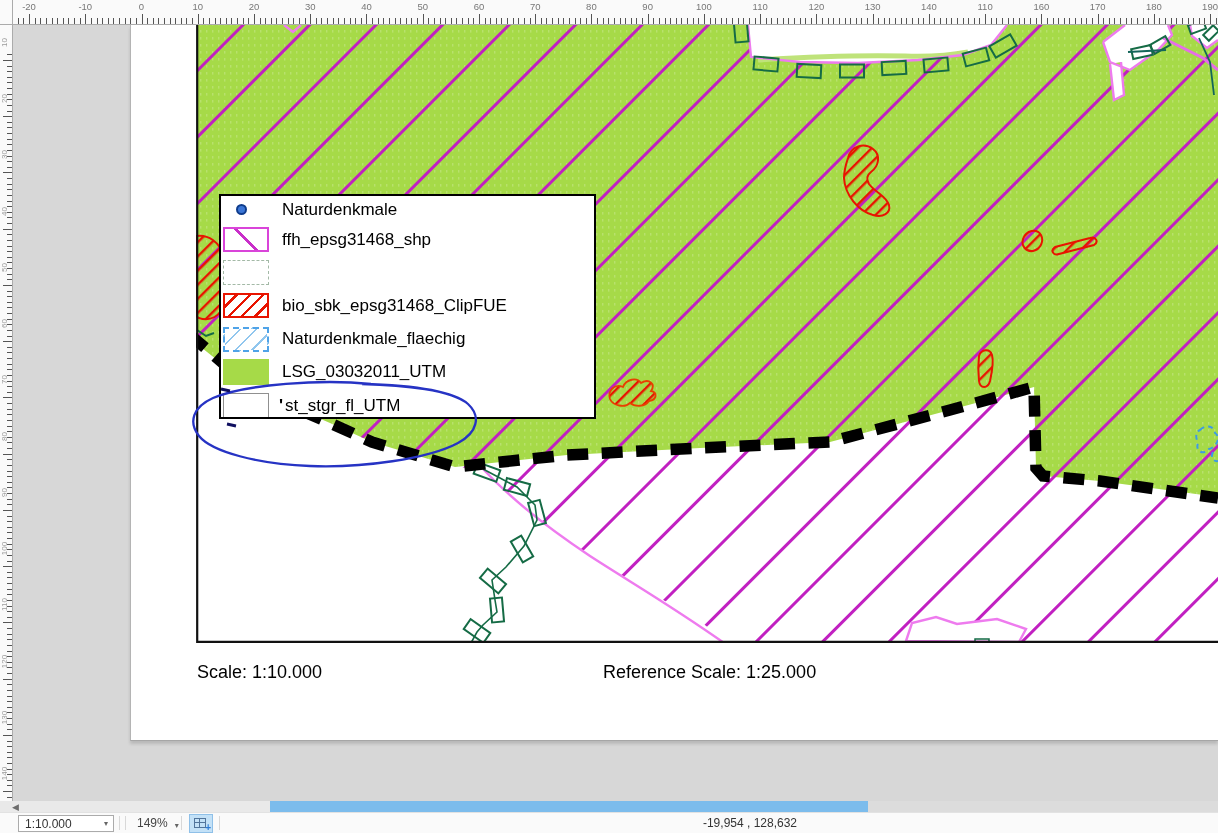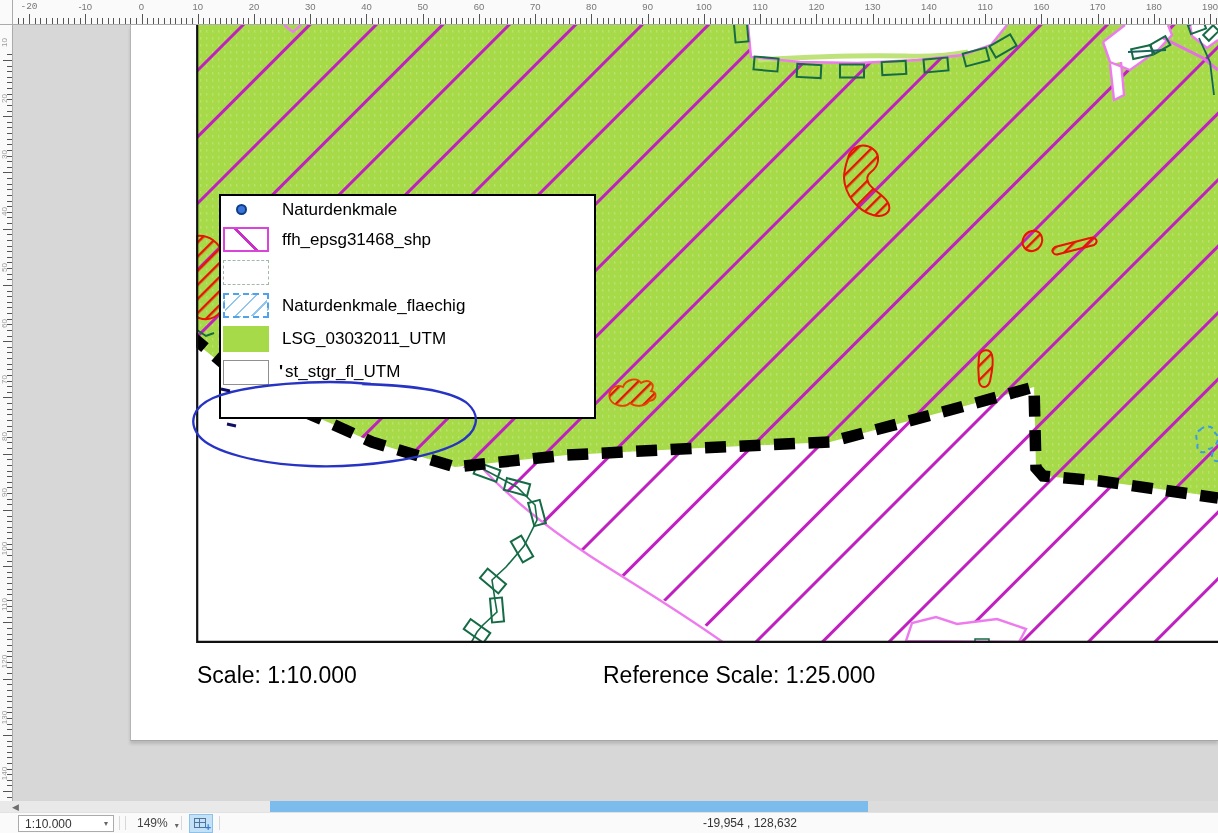--- a/index.html
+++ b/index.html
@@ -39,21 +39,21 @@
   .sw-ffh{border:2px solid #D944D9;
     background-image:linear-gradient(45deg,transparent calc(50% - 1.2px),#C92EC9 calc(50% - 1.2px) calc(50% + 1.2px),transparent calc(50% + 1.2px))}
   .sw-bannwald{border:1px dashed #A3B9A6}
   .sw-bio{border:2px solid #E81400;
     background-image:repeating-linear-gradient(135deg,transparent 0 7px,#E81400 7px 9.4px)}
   .sw-flaechig{border:2px dashed #4FA3E8;
     background-image:repeating-linear-gradient(135deg,transparent 0 10px,#90C6EE 10px 11.6px)}
   .sw-lsg{background:#A6DA48;height:26px}
   .sw-st{border:1px solid #909090}
   
-  .scale-text{top:662px;font-size:23px;color:#000;z-index:5;white-space:nowrap}
+  .scale-text{top:662px;font-size:18px;color:#000;z-index:5;white-space:nowrap}
   
   #hscroll{left:0;top:801px;width:1218px;height:11px;background:#E9E9E9;z-index:40}
   #hscroll .right-track{position:absolute;left:868px;top:0;width:350px;height:11px;background:#DCDCDC}
   #hscroll .thumb{position:absolute;left:270px;top:0;width:598px;height:11px;background:#7CBCEC}
   #hscroll .arrow{position:absolute;left:12px;top:1px;font-size:9px;color:#6d6d6d}
   
   #statusbar{left:0;top:812px;width:1218px;height:21px;background:#FAFAFA;
     border-top:1px solid #E2E2E2;box-sizing:border-box;z-index:40;
     display:flex;align-items:center;font-size:12px;color:#333}
   .combo{position:absolute;left:18px;top:2px;width:96px;height:17px;background:#fff;
@@ -181,20 +181,24 @@
         <span class="dot"></span>
       </div>
       <span class="lg-label">Naturdenkmale</span>
     </div>
     <div class="lg-row">
       <div class="sw sw-ffh"></div>
       <span class="lg-label">ffh_epsg31468_shp</span>
     </div>
     <div class="lg-row">
       <div class="sw sw-bannwald"></div>
+    </div>
+    <div class="lg-row">
+      <div class="sw sw-bio"></div>
+      <span class="lg-label">bio_sbk_epsg31468_ClipFUE</span>
     </div>
     <div class="lg-row">
       <div class="sw sw-flaechig"></div>
       <span class="lg-label">Naturdenkmale_flaechig</span>
     </div>
     <div class="lg-row">
       <div class="sw sw-lsg"></div>
       <span class="lg-label">LSG_03032011_UTM</span>
     </div>
     <div class="lg-row">
@@ -421,21 +425,21 @@
     <div class="htick" style="left: 1152.07px; height: 6px;"></div>
     <div class="htick" style="left: 1157.69px; height: 6px;"></div>
     <div class="htick" style="left: 1163.32px; height: 6px;"></div>
     <div class="htick" style="left: 1168.94px; height: 6px;"></div>
     <div class="htick" style="left: 1174.56px; height: 6px;"></div>
     <div class="htick" style="left: 1180.19px; height: 6px;"></div>
     <div class="htick" style="left: 1185.81px; height: 6px;"></div>
     <div class="htick" style="left: 1191.44px; height: 6px;"></div>
     <div class="htick" style="left: 1197.06px; height: 10px;"></div>
     <div class="htick" style="left: 1202.68px; height: 6px;"></div>
-    <div class="hlab" style="left: -0.98px; font-family: Liberation Mono, monospace;">-20</div>
+    <div class="hlab" style="left: -0.98px;">-20</div>
     <div class="hlab" style="left: 55.26px;">-10</div>
     <div class="hlab" style="left: 111.5px;">0</div>
     <div class="hlab" style="left: 167.74px;">10</div>
     <div class="hlab" style="left: 223.98px;">20</div>
     <div class="hlab" style="left: 280.22px;">30</div>
     <div class="hlab" style="left: 336.46px;">40</div>
     <div class="hlab" style="left: 392.7px;">50</div>
     <div class="hlab" style="left: 448.94px;">60</div>
     <div class="hlab" style="left: 505.18px;">70</div>
     <div class="hlab" style="left: 561.42px;">80</div>

